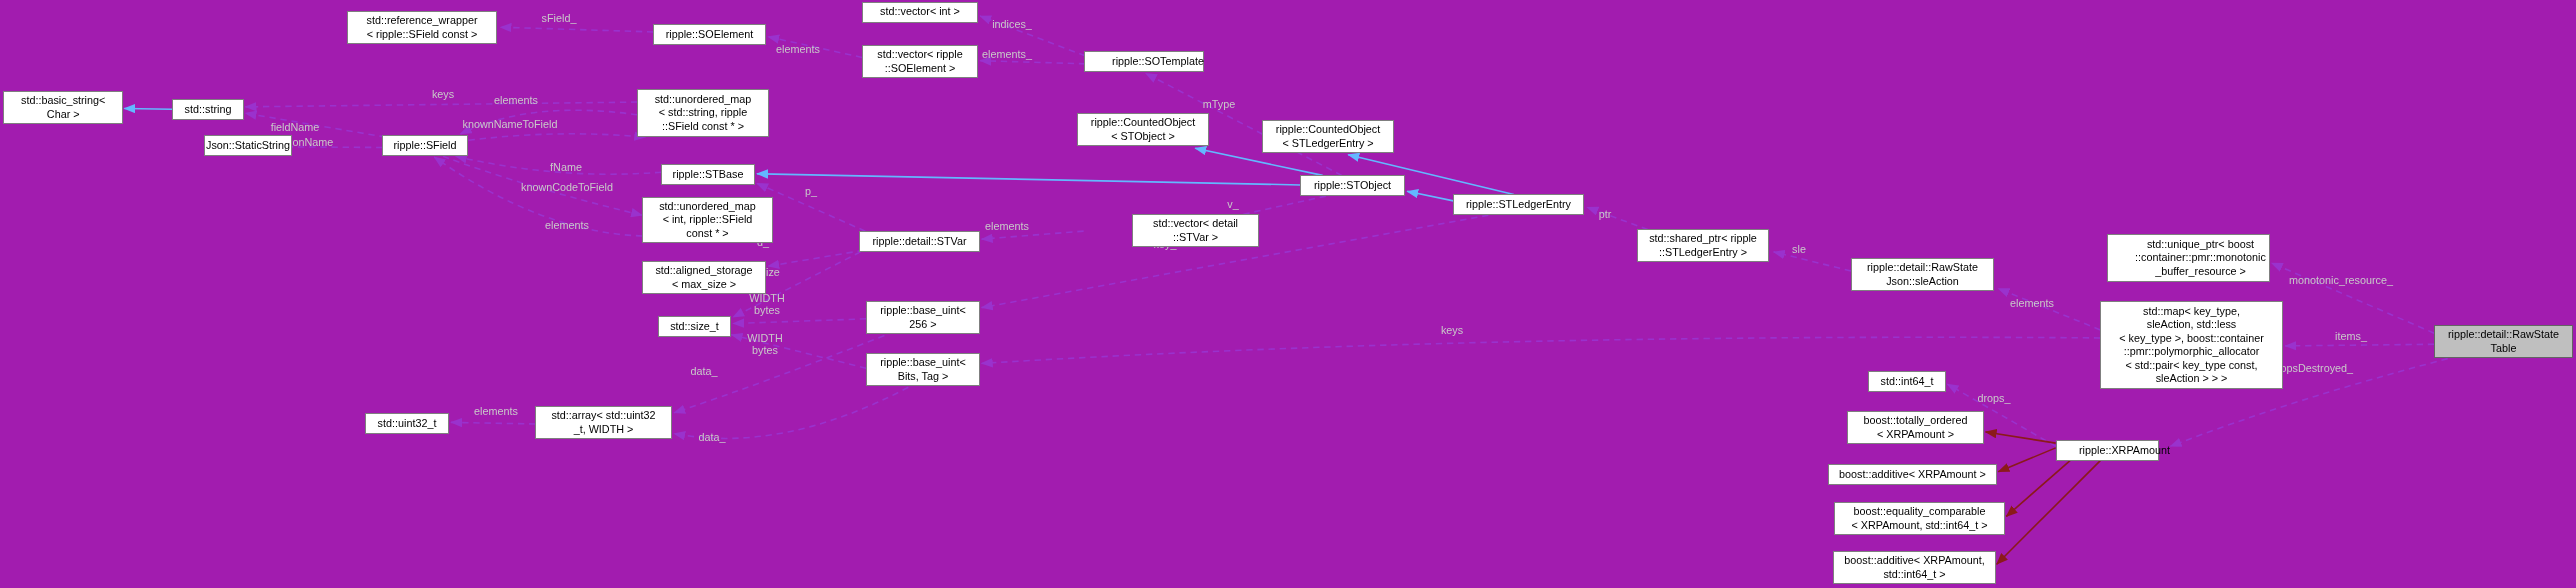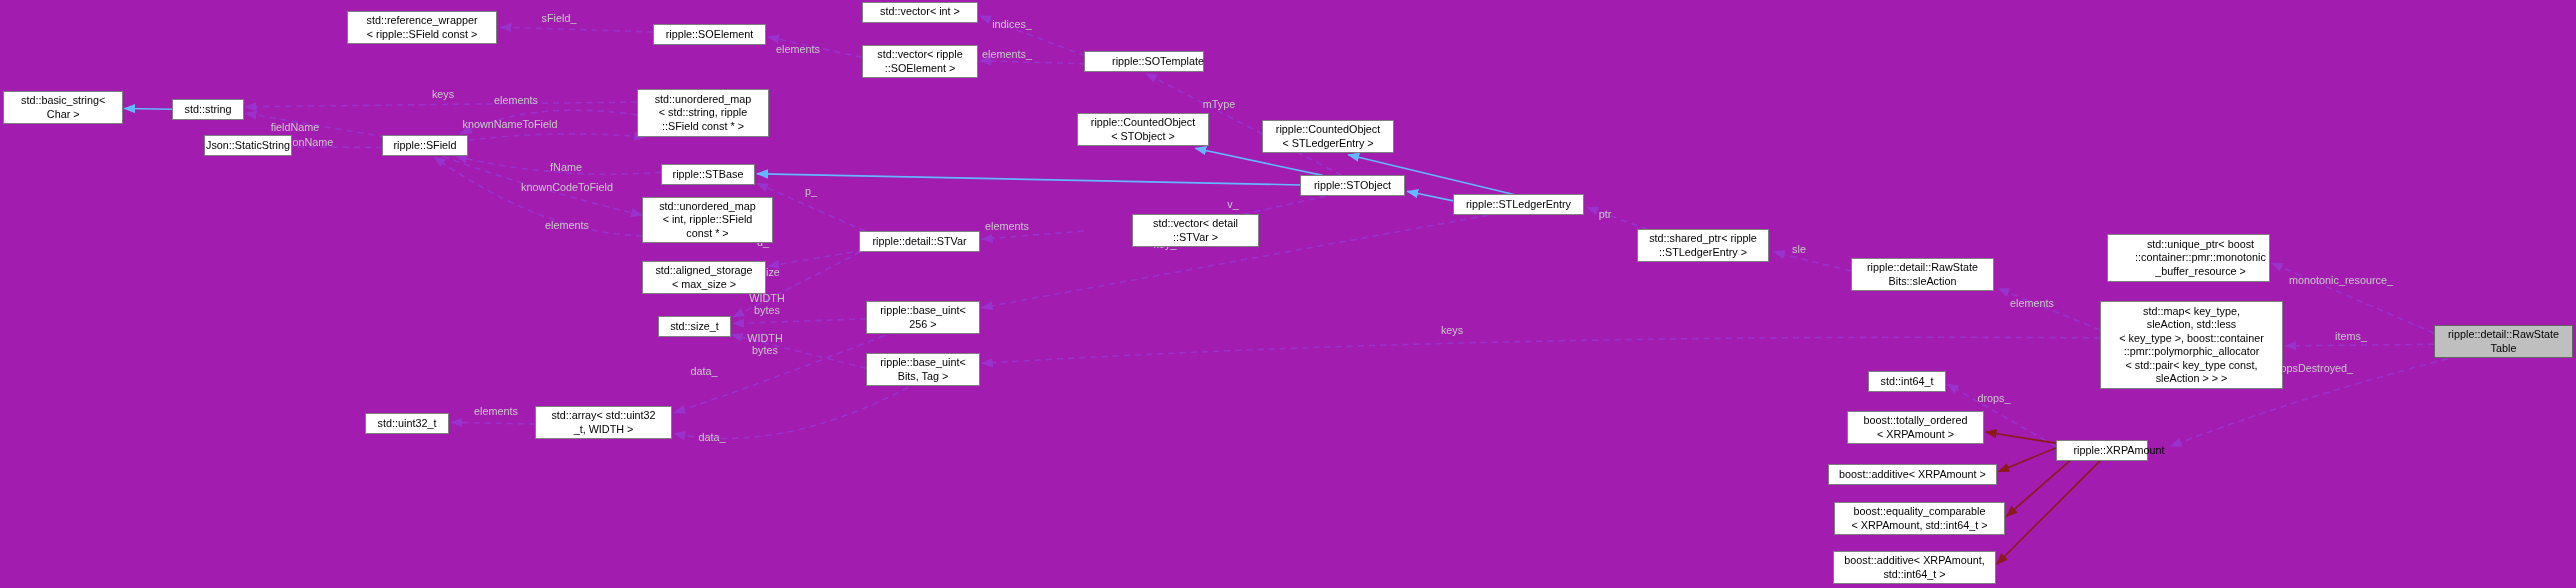--- a/index.html
+++ b/index.html
@@ -159,21 +159,21 @@
       </div>
       <div class="node" style="left: 365px; top: 413px; width: 84px; height: 21px;">
         <div>std::uint32_t</div>
       </div>
       <div class="node" style="left: 1637px; top: 229px; width: 132px; height: 33px;">
         <div>std::shared_ptr&lt; ripple</div>
         <div>::STLedgerEntry &gt;</div>
       </div>
       <div class="node" style="left: 1851px; top: 258px; width: 143px; height: 33px;">
         <div>ripple::detail::RawState</div>
-        <div>Bits::sleAction</div>
+        <div>Json::sleAction</div>
       </div>
       <div class="node" style="left: 2107px; top: 234px; width: 163px; height: 48px; padding-left: 24px;">
         <div>std::unique_ptr&lt; boost</div>
         <div>::container::pmr::monotonic</div>
         <div>_buffer_resource &gt;</div>
       </div>
       <div class="node" style="left: 2100px; top: 301px; width: 183px; height: 88px;">
         <div>std::map&lt; key_type,</div>
         <div>sleAction, std::less</div>
         <div>&lt; key_type &gt;, boost::container</div>
@@ -196,21 +196,21 @@
         <div>boost::additive&lt; XRPAmount &gt;</div>
       </div>
       <div class="node" style="left: 1834px; top: 502px; width: 171px; height: 33px;">
         <div>boost::equality_comparable</div>
         <div>&lt; XRPAmount, std::int64_t &gt;</div>
       </div>
       <div class="node" style="left: 1833px; top: 551px; width: 163px; height: 33px;">
         <div>boost::additive&lt; XRPAmount,</div>
         <div>std::int64_t &gt;</div>
       </div>
-      <div class="node" style="left: 2056px; top: 440px; width: 92px; height: 21px; padding-left: 34px;">
+      <div class="node" style="left: 2056px; top: 440px; width: 103px; height: 21px; padding-left: 34px;">
         <div>ripple::XRPAmount</div>
       </div>
     </div>
   <div id="labels">
       <div class="edge-label" style="left: 559px; top: 17.5px;">sField_</div>
       <div class="edge-label" style="left: 798px; top: 49px;">elements</div>
       <div class="edge-label" style="left: 1012px; top: 24px;">indices_</div>
       <div class="edge-label" style="left: 1007px; top: 54px;">elements_</div>
       <div class="edge-label" style="left: 1219px; top: 104px;">mType</div>
       <div class="edge-label" style="left: 443px; top: 94px;">keys</div>

